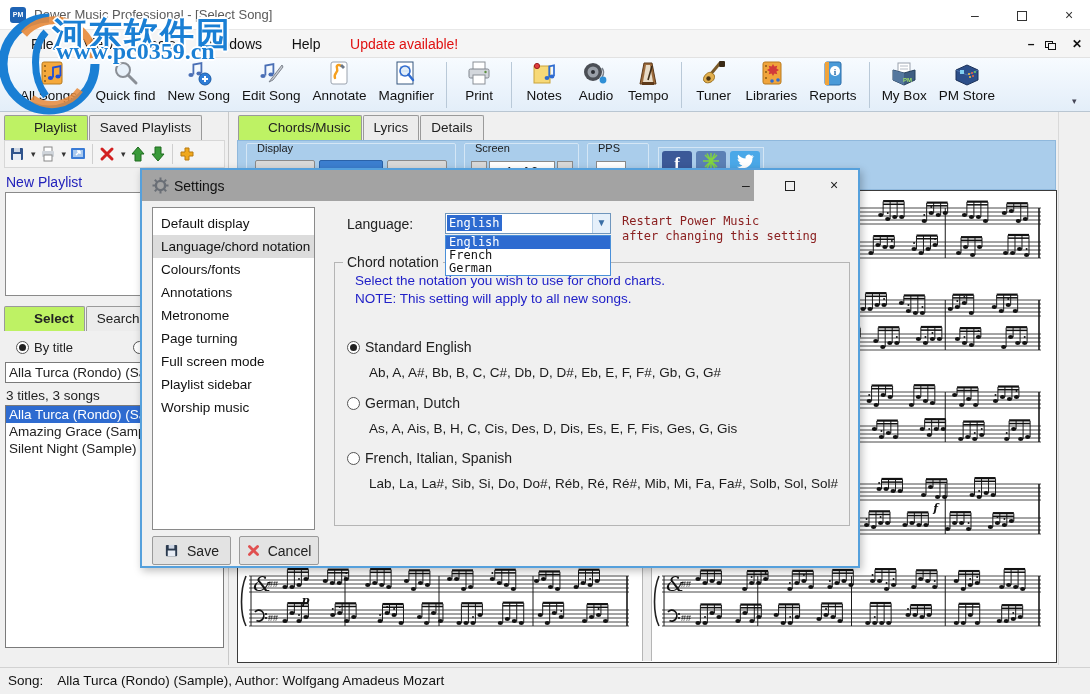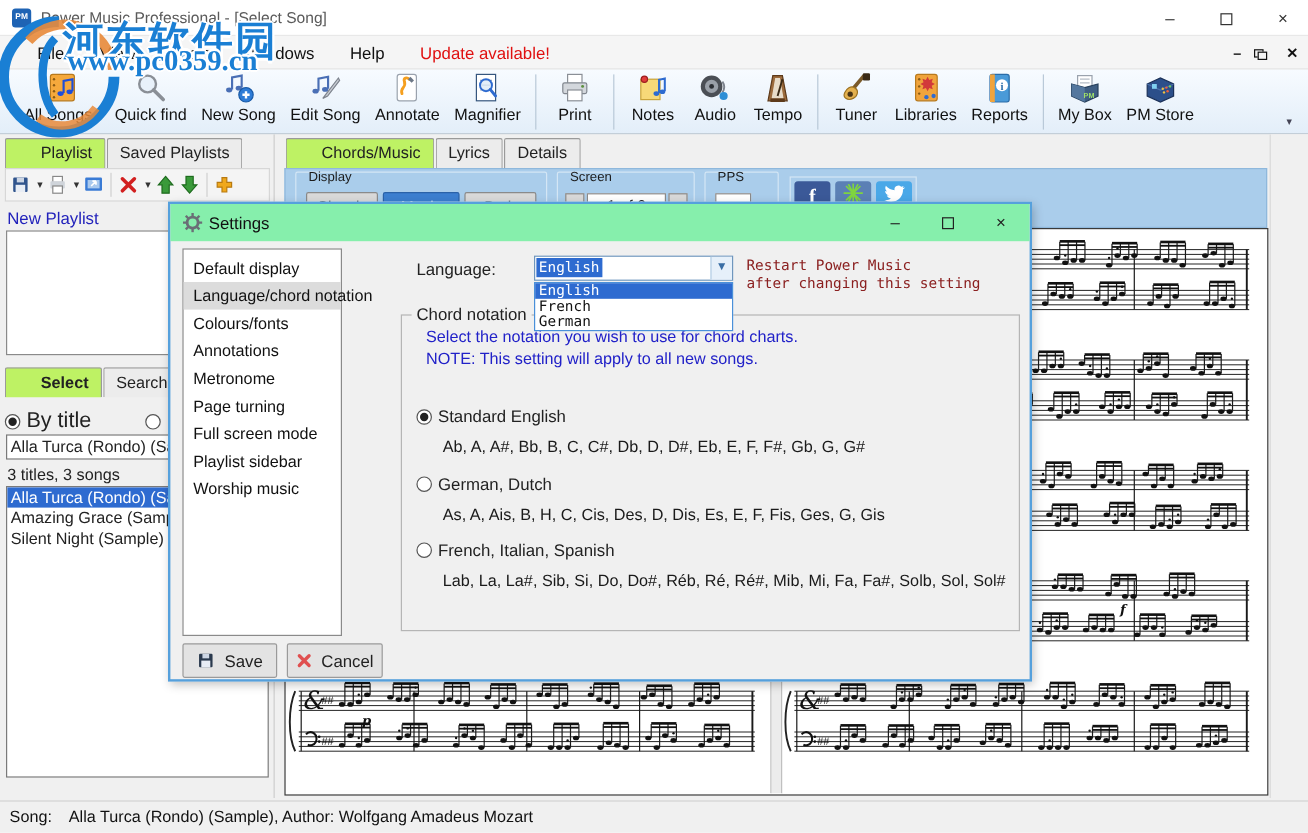--- a/index.html
+++ b/index.html
@@ -42,21 +42,21 @@
   .tab.bold { font-weight:bold; }
   #pl-tabs { left:4px; top:3px; }
   #pl-toolbar { left:4px; top:28px; width:221px; height:28px; background:#f4f4f4; border:1px solid #d7d7d7; display:flex; align-items:center; padding-left:4px; gap:4px; }
   .plt-ic { width:16px; height:16px; }
   .plt-sep { width:1px; height:20px; background:#cfcfcf; margin:0 2px; }
   #new-playlist { left:6px; top:62px; color:#2222bb; font-size:14px; }
   #pl-empty { left:5px; top:80px; width:219px; height:104px; background:#fff; border:1px solid #8a8a8a; }
   #sel-tabs { left:4px; top:194px; }
   .radio { display:inline-block; width:13px; height:13px; border:1px solid #555; border-radius:50%; background:#fff; vertical-align:-2px; margin-right:5px; }
   .radio.on::after { content:""; display:block; width:7px; height:7px; margin:2px; border-radius:50%; background:#222; }
-  #radio-row { left:4px; top:228px; width:215px; font-size:18px; }
+  #radio-row { left:16px; top:228px; width:215px; font-size:13px; }
   #radio2 { position:absolute; left:117px; top:0; }
   #song-filter { left:5px; top:250px; width:219px; height:21px; background:#fff; border:1px solid #7a7a7a; font-size:13.5px; line-height:19px; padding-left:3px; white-space:nowrap; overflow:hidden; }
   #song-count { left:6px; top:276px; font-size:13.5px; color:#222; }
   #song-list { left:5px; top:293px; width:219px; height:243px; background:#fff; border:1px solid #7a7a7a; overflow:hidden; font-size:13.5px; }
   .song-row { padding:1px 3px; white-space:nowrap; }
   .song-row.sel { background:#2e6bd0; color:#fff; }
 
   
   #content { left:229px; top:112px; width:861px; height:553px; background:#f0f0f0; }
   #content-tabs { left:9px; top:3px; }
@@ -77,27 +77,27 @@
   
   #paper { left:8px; top:78px; width:820px; height:473px; background:#fff; border:1px solid #3a3a3a; }
   .page { position:absolute; top:1px; height:469px; background:#fff; }
   #page1 { left:1px; width:404px; border-right:1px solid #b5b5b5; }
   #page-gap { left:405px; width:9px; height:469px; background:#ececec; border-right:1px solid #b5b5b5; position:absolute; top:1px; }
   #page2 { left:414px; width:403px; }
   #right-margin { left:1058px; top:112px; width:32px; height:553px; background:#f0f0f0; border-left:1px solid #d9d9d9; }
 
   
   #dialog { left:140px; top:168px; width:720px; height:400px; background:#f0f0f0; border:2px solid #55a0dc; box-shadow:2px 3px 8px rgba(0,0,0,.25); }
-  #dlg-title { position:absolute; left:0; top:0; width:716px; height:31px; background:#86efac; }
+  #dlg-title { position:absolute; left:0; top:0; width:612px; height:31px; background:#a3a3a3; }
   #dlg-title-text { position:absolute; left:32px; top:8px; font-size:14px; color:#111; }
   #gear { position:absolute; left:10px; top:7px; width:17px; height:17px; }
   .dlg-wbtn { position:absolute; top:0; width:40px; height:31px; text-align:center; line-height:31px; font-size:14px; color:#222; }
   #dlg-min { left:584px; } #dlg-max { left:628px; } #dlg-close { left:672px; }
   #dlg-max .sq { display:inline-block; width:10px; height:10px; border:1px solid #222; vertical-align:middle; }
-  #dlg-nav { position:absolute; left:10px; top:37px; width:133px; height:323px; background:#fff; border:1px solid #8a8a8a; padding-top:4px; }
+  #dlg-nav { position:absolute; left:10px; top:37px; width:163px; height:323px; background:#fff; border:1px solid #8a8a8a; padding-top:4px; }
   .nav-item { padding:4px 8px; font-size:13.5px; color:#111; white-space:nowrap; }
   .nav-item.sel { background:#dcdcdc; }
   #lang-label { position:absolute; left:205px; top:46px; font-size:14px; }
   #lang-combo { position:absolute; left:303px; top:43px; width:166px; height:21px; background:#fff; border:1px solid #6f96bd; }
   #lang-combo-val { position:absolute; left:1px; top:1px; font-family:"DejaVu Sans Mono",monospace; font-size:12px; background:#2e6bd0; color:#fff; padding:1px 2px; }
   #lang-combo-btn { position:absolute; right:0; top:0; width:18px; height:19px; background:#e6f0fa; border-left:1px solid #b5cde4; color:#3a6ea5; font-size:10px; text-align:center; line-height:18px; }
   #lang-list { position:absolute; left:303px; top:65px; width:166px; background:#fff; border:1px solid #4a90d9; z-index:5; }
   .lang-opt { font-family:"DejaVu Sans Mono",monospace; font-size:12px; padding:0 3px; height:13px; line-height:13px; color:#111; white-space:nowrap; }
   .lang-opt.sel { background:#2e6bd0; color:#fff; }
   #restart-note { position:absolute; left:480px; top:44px; font-family:"DejaVu Sans Mono",monospace; font-size:12px; line-height:15px; color:#8b2020; white-space:nowrap; }

